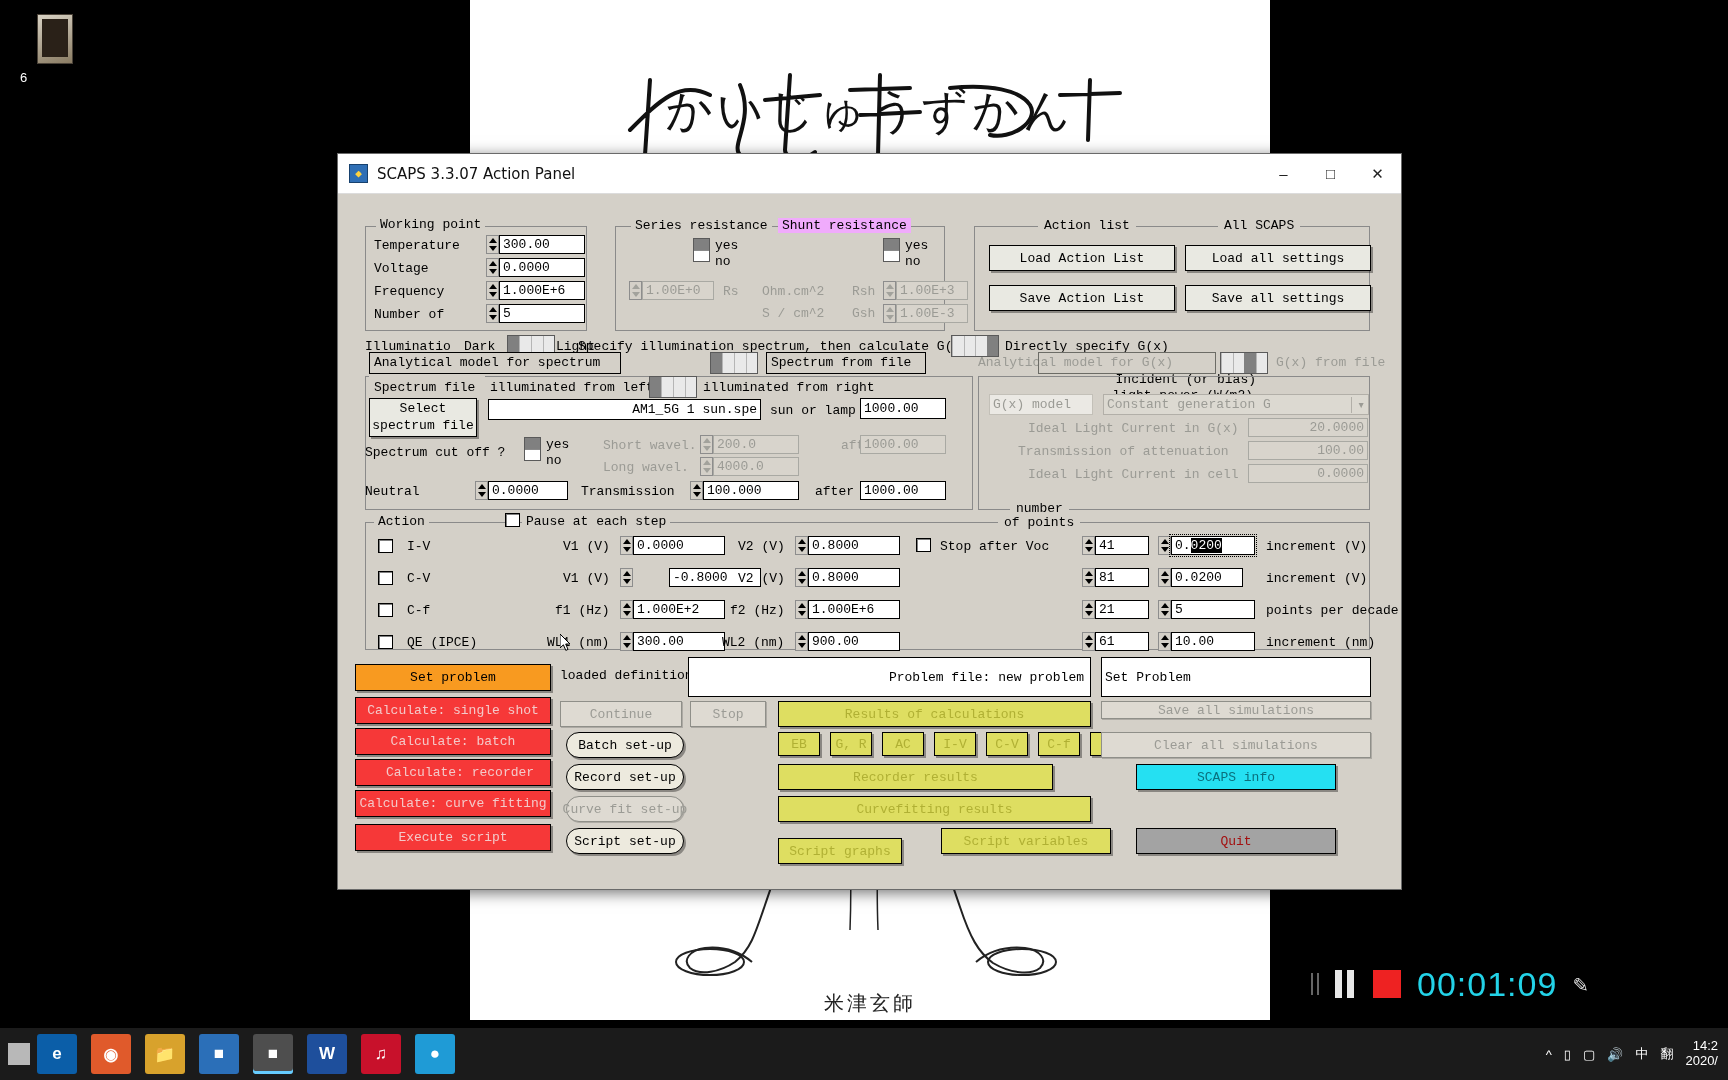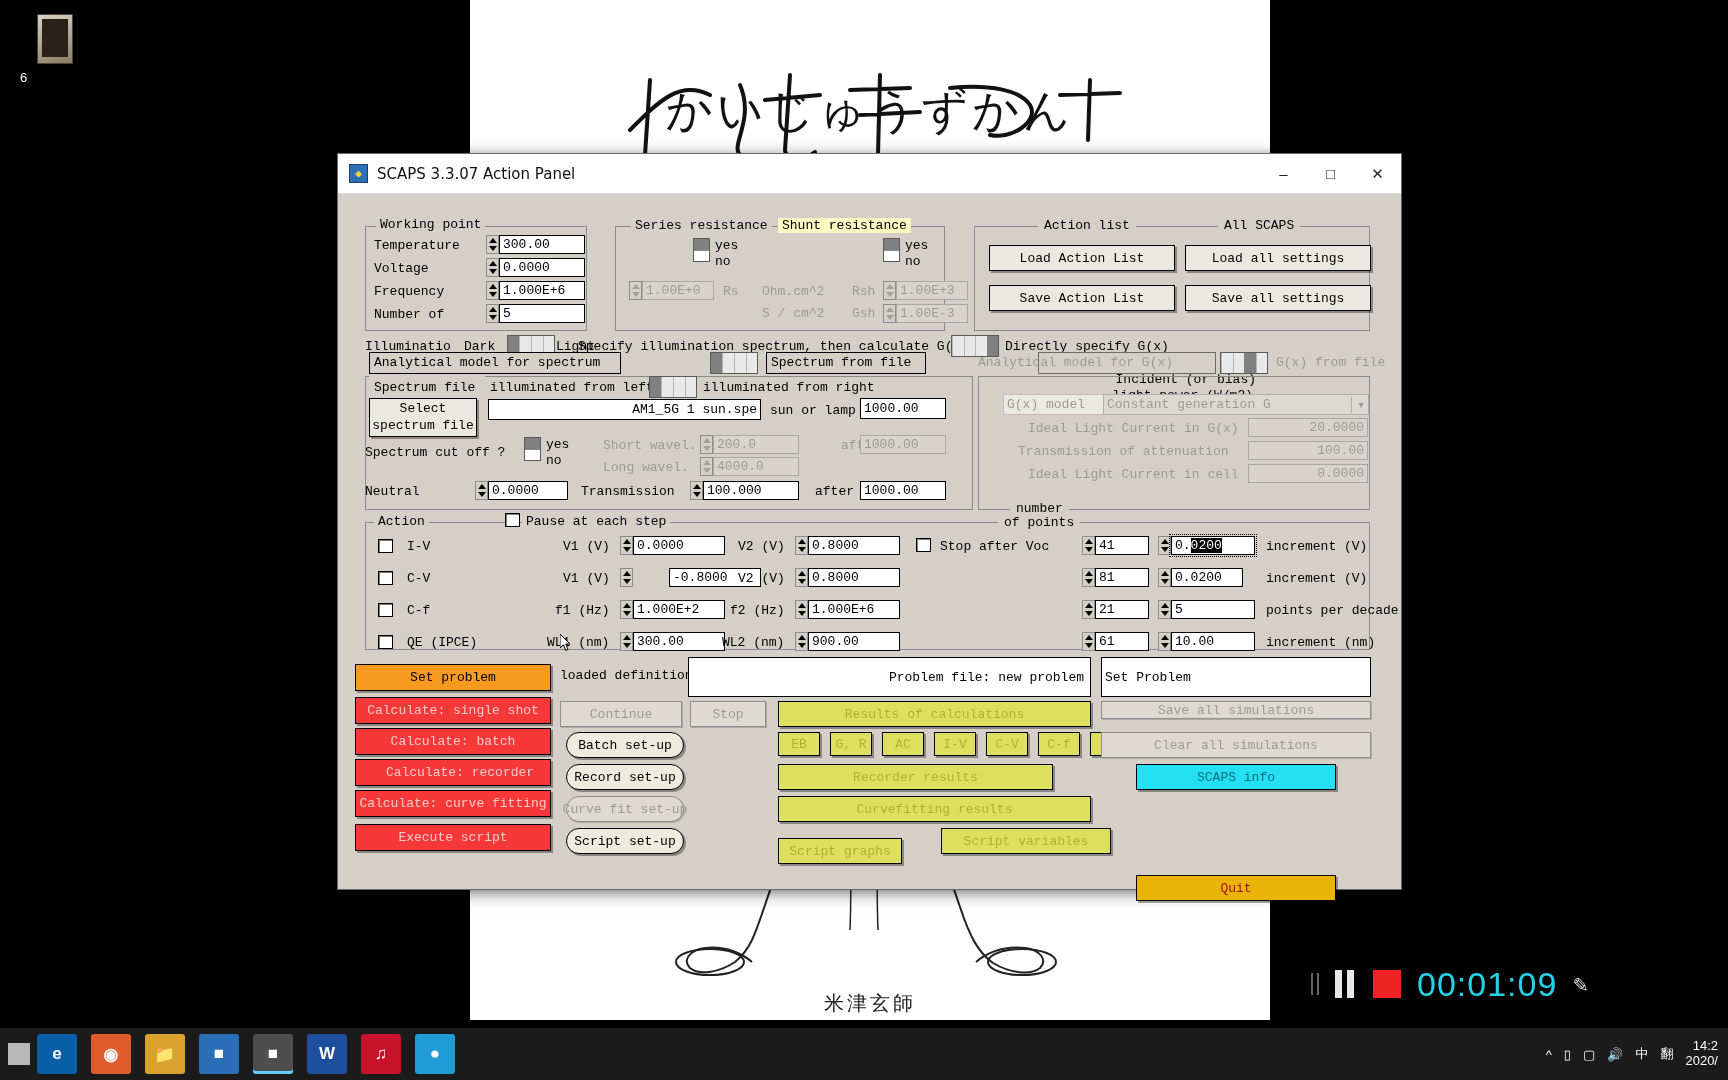--- a/index.html
+++ b/index.html
@@ -132,21 +132,21 @@
     position:absolute; display:flex; align-items:center; justify-content:center;
     font-size:13px; color:#000; background:#e9e9e2;
     border:1px solid #000; box-shadow:2px 2px 0 rgba(0,0,0,.35);
     white-space:nowrap;
   }
   .btn.dim { color:#9b9b95; border-color:#8f8f89; background:#dedad2; box-shadow:1px 1px 0 rgba(0,0,0,.18);}
   .btn.orange { background:#f89a20; }
   .btn.red { background:#f63838; color:#f3c9c9; }
   .btn.yellow { background:#dede61; color:#b0b034; }
   .btn.cyan { background:#25e0f2; color:#0a6f7d; }
-  .btn.quit { background:#eab308; color:#a31010;margin-top:47px; }
+  .btn.quit { background:#a3a3a3; color:#a31010; }
   .btn.round { border-radius:13px; background:#edeade; }
   .btn.round.dim { background:#dedad2; }
 
   .fld .sel { background:#000; color:#fff; }
   .focusbox { outline:1px dotted #000; outline-offset:1px; }
 
   .cursor { position:absolute; width:12px; height:18px; }
 </style>
 </head>
 <body>
@@ -220,21 +220,21 @@
 
     <div class="lbl" style="left:36px;top:113px;">Number of</div>
     <div class="spin" style="left:148px;top:110px;height:19px;">
         <div class="ar up"></div>
         <div class="ar dn"></div>
       </div>
     <div class="fld" style="left:161px;top:110px;width:86px;height:19px;">5</div>
 
     <div class="grp" style="left:277px;top:32px;width:330px;height:105px;"></div>
     <span class="cap" style="position:absolute;left:293px;top:24px;background:#d4d0c8;padding:0 4px;font-size:13px;">Series resistance</span>
-    <span class="cap" style="position:absolute;left:440px;top:24px;background:#fef9c3;padding:0 4px;font-size:13px;">Shunt resistance</span>
+    <span class="cap" style="position:absolute;left:440px;top:24px;background:#f0abfc;padding:0 4px;font-size:13px;">Shunt resistance</span>
 
     <div class="tog" style="left:355px;top:44px;">
         <i class="on"></i>
         <i class="off"></i>
       </div>
     <div class="lbl" style="left:377px;top:44px;">yes</div>
     <div class="lbl" style="left:377px;top:60px;">no</div>
 
     <div class="tog" style="left:545px;top:44px;">
         <i class="on"></i>
@@ -371,21 +371,21 @@
     <div class="lbl dim" style="left:640px;top:161px;">Analytical model for G(x)</div>
     <div style="position:absolute;left:700px;top:158px;width:178px;height:22px;border:1px solid #6c6c66;"></div>
     <div class="hsw" style="left:882px;top:158px;width:48px;">
         <i class="empty"></i>
         <i class="empty"></i>
         <i class="fill"></i>
         <i class="empty"></i>
       </div>
     <div class="lbl dim" style="left:938px;top:161px;">G(x) from file</div>
 
-    <div class="fld dim" style="left:665px;top:200px;width:104px;height:21px;background:#ebe9e4;border-color:#c3c0b8;">G(x) model</div>
+    <div class="fld dim" style="left:651px;top:200px;width:104px;height:21px;background:#ebe9e4;border-color:#c3c0b8;">G(x) model</div>
     <div class="fld dim" style="left:765px;top:200px;width:266px;height:21px;background:#dcd9d1;border-color:#b2afa8;">
       <span>Constant generation G</span>
       <span style="margin-left:auto;border-left:1px solid #b2afa8;padding-left:5px;">▾</span>
     </div>
     <div class="lbl dim" style="left:690px;top:227px;">Ideal Light Current in G(x)</div>
     <div class="fld dim right" style="left:910px;top:224px;width:120px;height:19px;">20.0000</div>
     <div class="lbl dim" style="left:680px;top:250px;">Transmission of attenuation</div>
     <div class="fld dim right" style="left:910px;top:247px;width:120px;height:19px;">100.00</div>
     <div class="lbl dim" style="left:690px;top:273px;">Ideal Light Current in cell</div>
     <div class="fld dim right" style="left:910px;top:270px;width:120px;height:19px;">0.0000</div>

